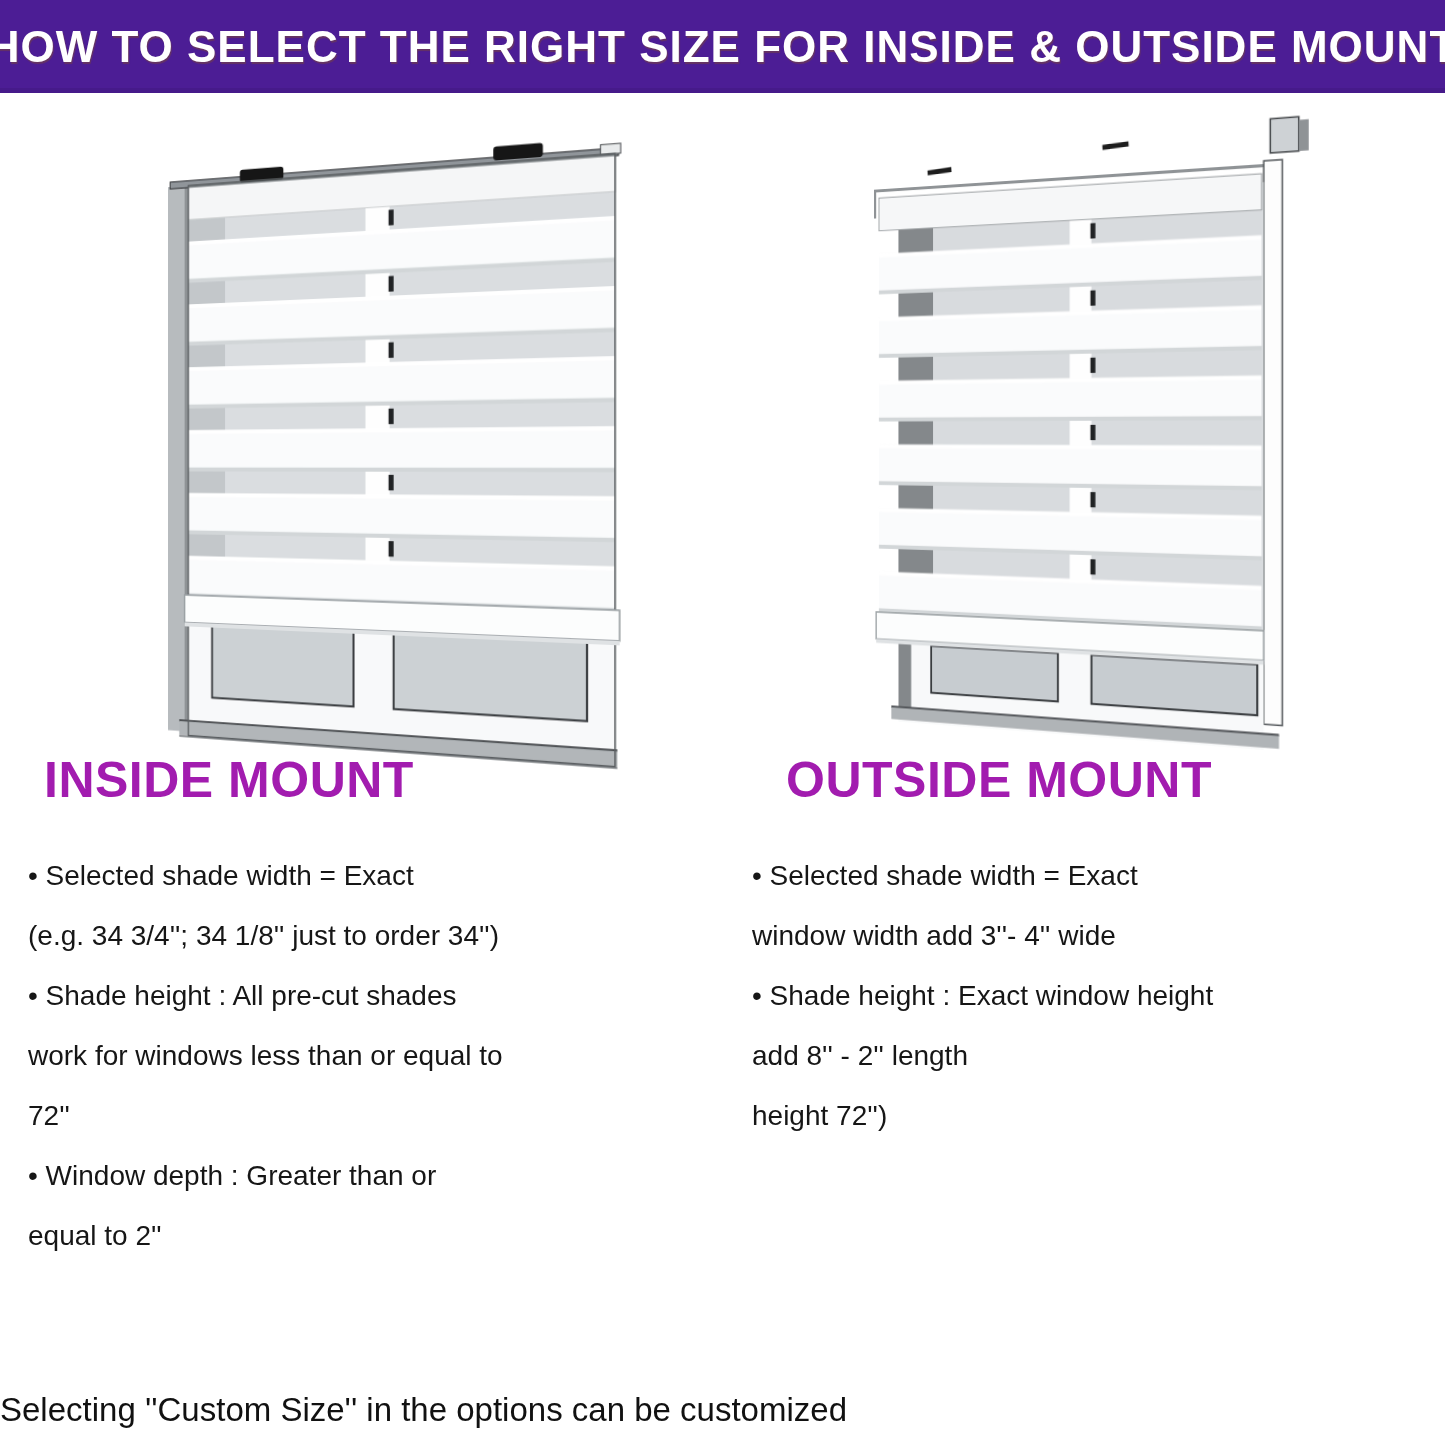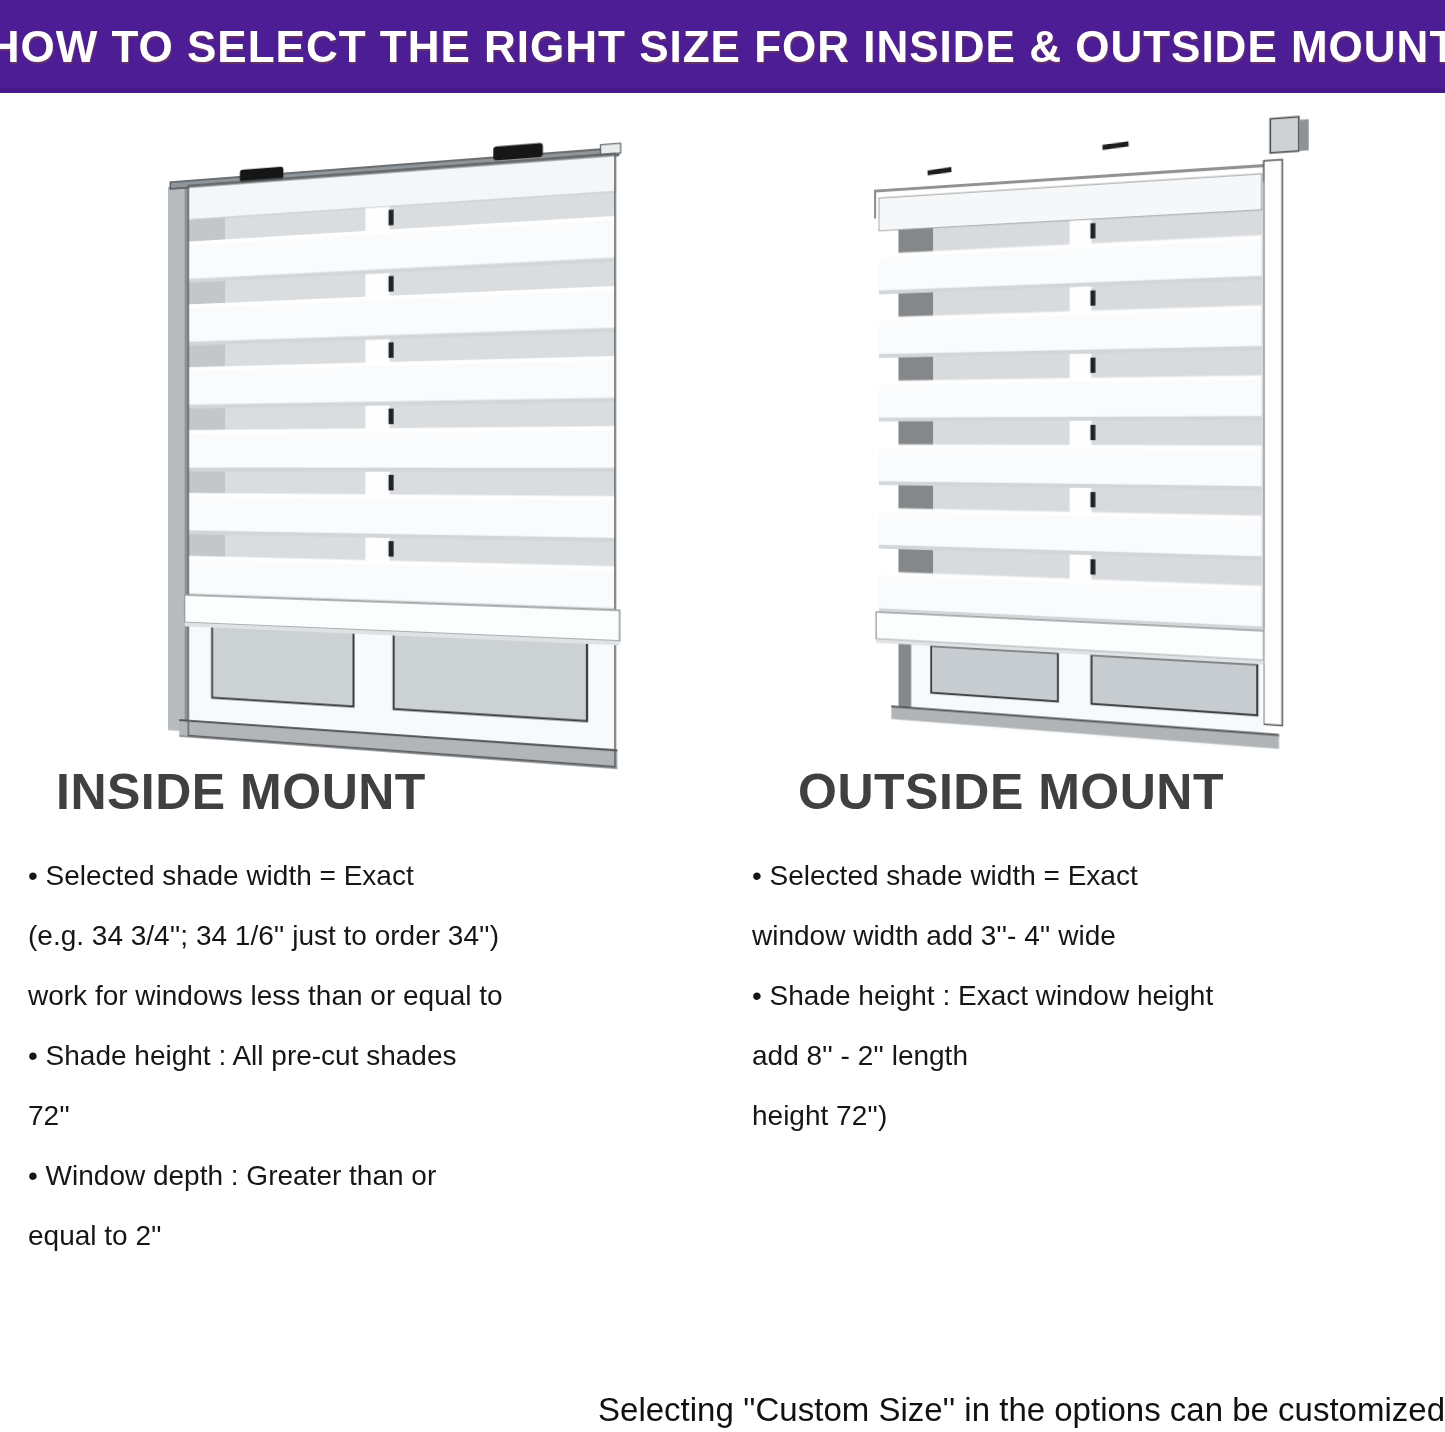--- a/index.html
+++ b/index.html
@@ -28,43 +28,43 @@
   }
   
   .fig{position:absolute;margin:0;padding:0;}
   .fig-left{left:150px;top:144px;width:465px;height:641px;}
   .fig-right{left:856px;top:128px;width:452px;height:610px;}
   .fig-3d{width:100%;height:100%;transform:perspective(900px) rotateY(-13deg);}
   .fig svg{width:100%;height:100%;display:block;}
   
   .mount-heading{
     position:absolute;
-    margin:12px;
-    color:#404040;
+    margin:0;
+    color:#a21caf;
     font-size:50px;line-height:56px;
     font-weight:bold;
     letter-spacing:0.5px;
     white-space:nowrap;
   }
   .h-inside{left:44px;top:752px;}
   .h-outside{left:786px;top:752px;}
   
   .col{position:absolute;top:846px;}
   .col-left{left:28px;width:705px;}
   .col-right{left:752px;width:693px;}
   .spec-line{
     height:60px;line-height:60px;
     font-size:28px;
     color:#161616;
     white-space:nowrap;
   }
   
   .footer-note{
     position:absolute;left:0;top:1390px;width:1445px;
-    text-align:right;
+    text-align:left;
     font-size:33px;line-height:40px;
     color:#111111;
     white-space:nowrap;
   }
 </style>
 </head>
 <body>
 
 <div class="canvas">
 
@@ -188,23 +188,23 @@
       </g>
     </svg>
     </div>
   </figure>
 
   <h2 class="mount-heading h-inside">INSIDE MOUNT</h2>
   <h2 class="mount-heading h-outside">OUTSIDE MOUNT</h2>
 
   <div class="col col-left">
     <div class="spec-line">• Selected shade width = Exact</div>
-    <div class="spec-line">(e.g. 34 3/4''; 34 1/6'' just to order 34'')</div>
+    <div class="spec-line">(e.g. 34 3/4''; 34 1/8'' just to order 34'')</div>
+    <div class="spec-line">• Shade height : All pre-cut shades</div>
     <div class="spec-line">work for windows less than or equal to</div>
-    <div class="spec-line">• Shade height : All pre-cut shades</div>
     <div class="spec-line">72''</div>
     <div class="spec-line">• Window depth : Greater than or</div>
     <div class="spec-line">equal to 2''</div>
   </div>
 
   <div class="col col-right">
     <div class="spec-line">• Selected shade width = Exact</div>
     <div class="spec-line">window width add 3''- 4'' wide</div>
     <div class="spec-line">• Shade height : Exact window height</div>
     <div class="spec-line">add 8'' - 2'' length</div>

